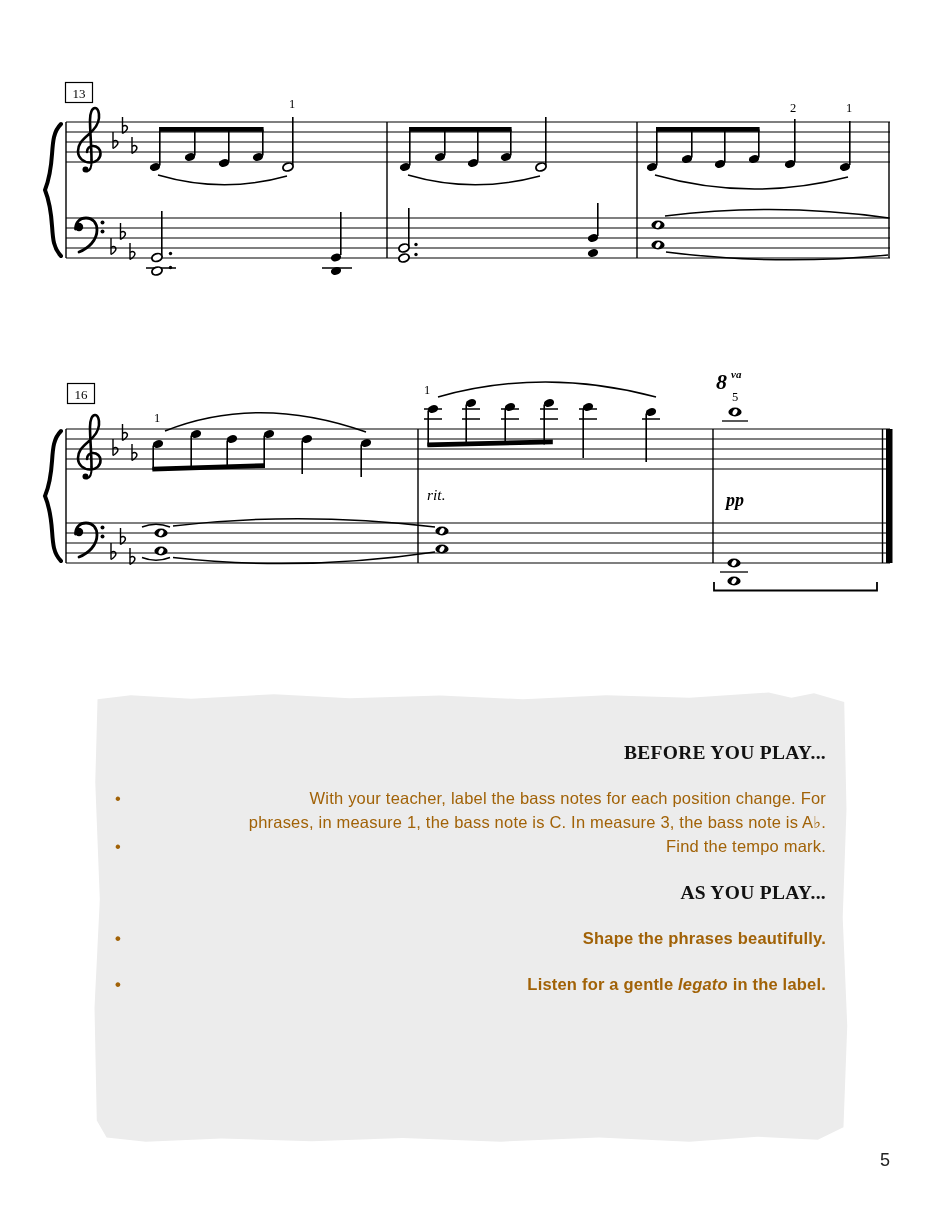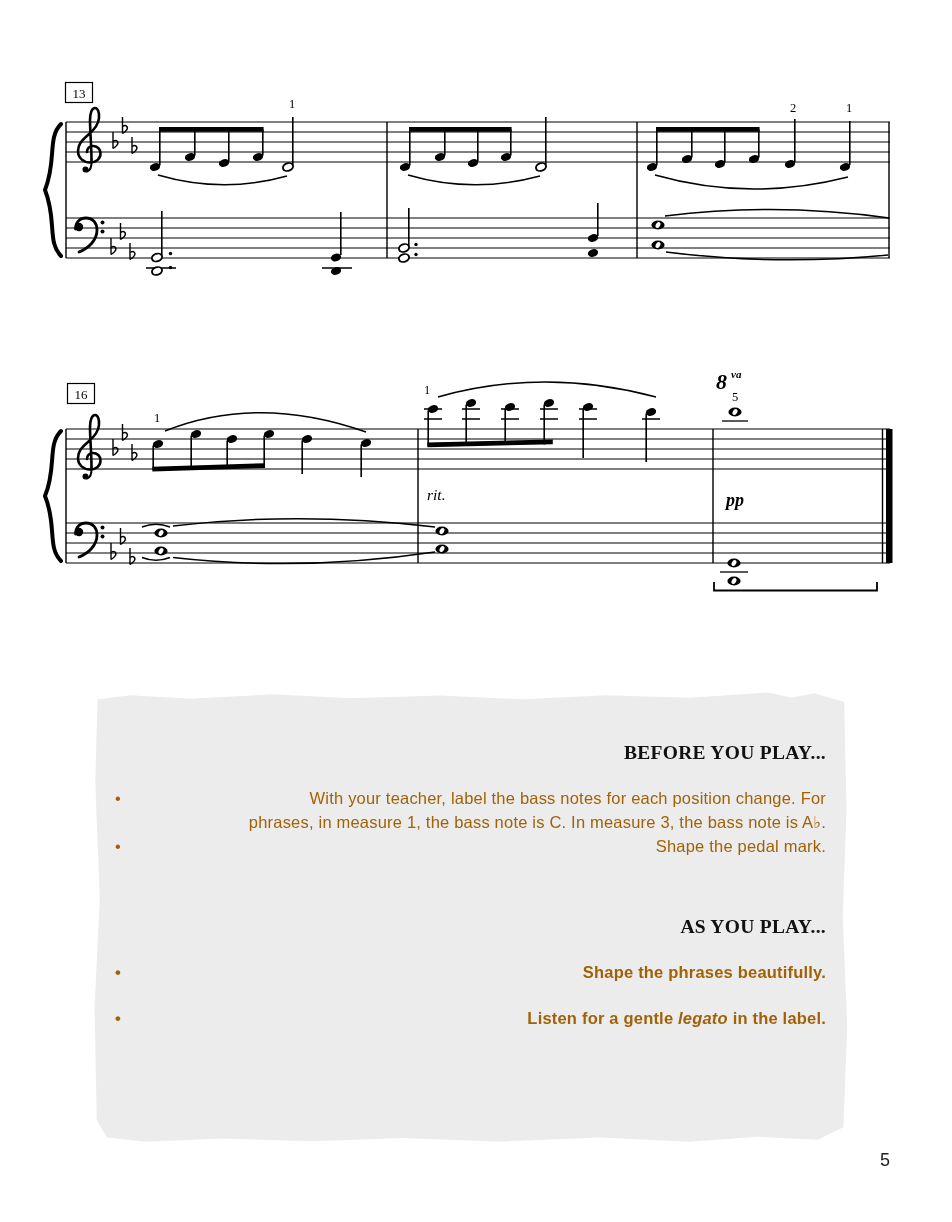--- a/index.html
+++ b/index.html
@@ -23,21 +23,21 @@
   .panel{position:absolute;left:93px;top:692px;width:755px;height:451px;
          background:#ececec;
          clip-path:polygon(0.6% 1.6%,5% 0.7%,13% 1.5%,24% 0.5%,34% 1.4%,46% 0.8%,
            57% 1.6%,68% 0.7%,79% 1.3%,89.5% 0.1%,92.5% 1.3%,95.5% 0.3%,99.5% 2.2%,
            99.8% 26%,99.3% 50%,99.9% 74%,99.4% 96.5%,96% 99.3%,88% 98.6%,79% 99.7%,
            67% 98.8%,54% 99.7%,41% 98.9%,29% 99.6%,17% 99%,7% 99.7%,1.8% 98.8%,
            0.5% 95%,0.2% 70%,0.9% 46%,0.3% 20%);}
   .panel-inner{padding:50px 22px 0 4px;text-align:right;}
   .panel h2{margin:0;font-family:"Liberation Serif",serif;font-weight:bold;
             font-size:19.5px;letter-spacing:.3px;color:#111;}
-  .panel h2.second{margin-top:58px;font-family:Liberation Serif, serif;}
+  .panel h2.second{margin-top:24px;font-family:Liberation Serif, serif;}
   .panel ul{list-style:none;margin:22px 0 0 0;padding:0 0 0 34px;}
   .panel li{position:relative;font-size:16.5px;line-height:24px;
             letter-spacing:.2px;color:#a16207;}
   .panel li::before{content:"•";position:absolute;left:-16px;top:0;}
   .panel ul.spaced li{margin-bottom:22px;font-weight:bold;}
   .pagenum{position:absolute;left:880px;top:1150px;font-size:18px;color:#222;}
 </style>
 </head>
 <body>
 
@@ -238,21 +238,21 @@
 </svg>
 
 <div class="panel">
   <div class="panel-inner">
     <h2>BEFORE YOU PLAY...</h2>
     <ul>
       <li>
         <span>With your teacher, label the bass notes for each position change. For</span><br>
         <span>phrases, in measure 1, the bass note is C. In measure 3, the bass note is A♭.</span>
       </li>
-      <li>Shape the pedal mark.</li>
+      <li>Find the tempo mark.</li>
     </ul>
 
     <h2 class="second">AS YOU PLAY...</h2>
     <ul class="spaced">
       <li>Shape the phrases beautifully.</li>
       <li><span>Listen for a gentle </span><i>legato</i><span> in the label.</span></li>
     </ul>
   </div>
 </div>
 

